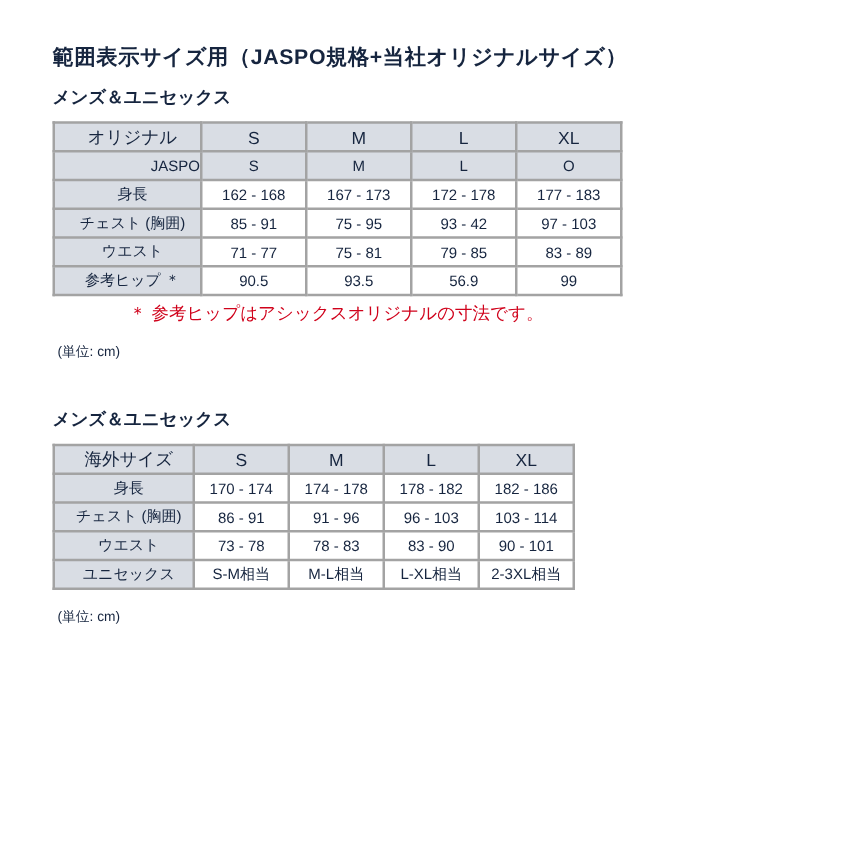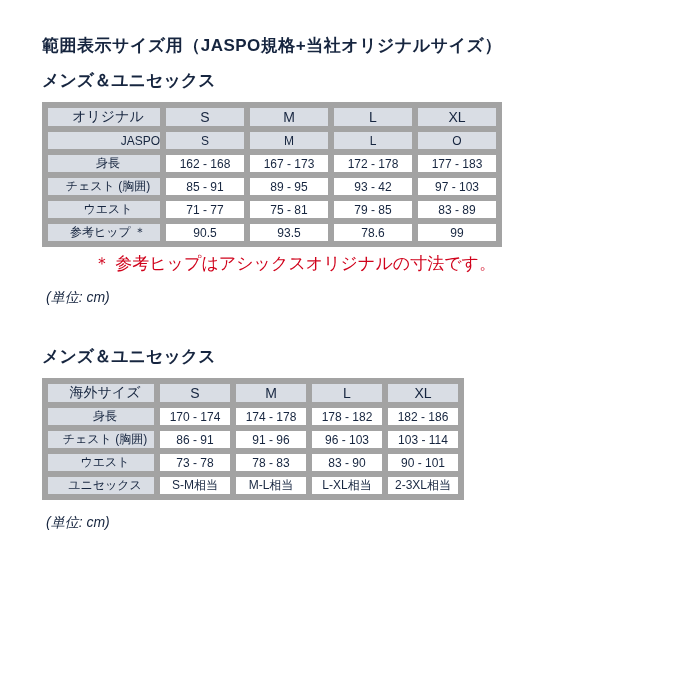--- a/index.html
+++ b/index.html
@@ -19,32 +19,32 @@
     padding: 28px 34px;
   }
   h1.section-title {
     font-size: 17px;
     font-weight: bold;
     letter-spacing: 0.5px;
     margin: 6px 0 12px 8px;
     color: #16253f;
   }
   .sub-title {
-    font-size: 17px;
+    font-size: 14px;
     font-weight: bold;
     margin: 0 0 10px 8px;
     color: #16253f;
   }
   table.size-table {
     border-collapse: collapse;
     margin-left: 8px;
     font-size: 12px;
   }
   table.size-table td, table.size-table th {
-    border: 6px solid #a3a3a3;
+    border: 2px solid #a3a3a3;
     padding: 0;
     text-align: center;
     vertical-align: middle;
     height: 23px;
     font-weight: normal;
     color: #16253f;
   }
   .hdr {
     background: #d9dde4;
     font-weight: bold;
@@ -54,31 +54,30 @@
     background: #d9dde4;
     font-weight: bold;
     text-align: left;
     padding-left: 8px !important;
     width: 118px;
   }
   .hip-label { color: #d0021b; }
   .hip-value { color: #d0021b; }
   .col-s, .col-m, .col-l, .col-xl { width: 84px; }
   .note {
-    font-size: 17px;
+    font-size: 14px;
     color: #d0021b;
-    text-align: right;
+    text-align: center;
     width: 454px;
     margin: 5px 0 0 8px;
   }
   .unit {
-    font-size: 14px;
+    font-size: 11px;
     margin: 14px 0 0 12px;
     color: #16253f;
-    font-style: italic;
   }
   .block2 { margin-top: 38px; }
   table.global-table { font-size: 12px; border-radius: 25px; }
   table.global-table .rowlabel { width: 112px; }
   table.global-table .colw { width: 76px; }
 </style>
 </head>
 <body>
 
 <div class="page">
@@ -107,36 +106,36 @@
         <tr>
           <td class="rowlabel">身長</td>
           <td>162 - 168</td>
           <td>167 - 173</td>
           <td>172 - 178</td>
           <td>177 - 183</td>
         </tr>
         <tr>
           <td class="rowlabel">チェスト (胸囲)</td>
           <td>85 - 91</td>
-          <td>89 - 95</td>
+          <td>75 - 95</td>
           <td>93 - 42</td>
           <td>97 - 103</td>
         </tr>
         <tr>
           <td class="rowlabel">ウエスト</td>
           <td>71 - 77</td>
           <td>75 - 81</td>
           <td>79 - 85</td>
           <td>83 - 89</td>
         </tr>
         <tr>
           <td class="rowlabel hip-label">参考ヒップ ＊</td>
           <td class="hip-value">90.5</td>
           <td class="hip-value">93.5</td>
-          <td class="hip-value">78.6</td>
+          <td class="hip-value">56.9</td>
           <td class="hip-value">99</td>
         </tr>
       </tbody>
     </table>
 
     <div class="note">＊ 参考ヒップはアシックスオリジナルの寸法です。</div>
     <div class="unit">(単位: cm)</div>
   </div>
 
   <div class="block2">

